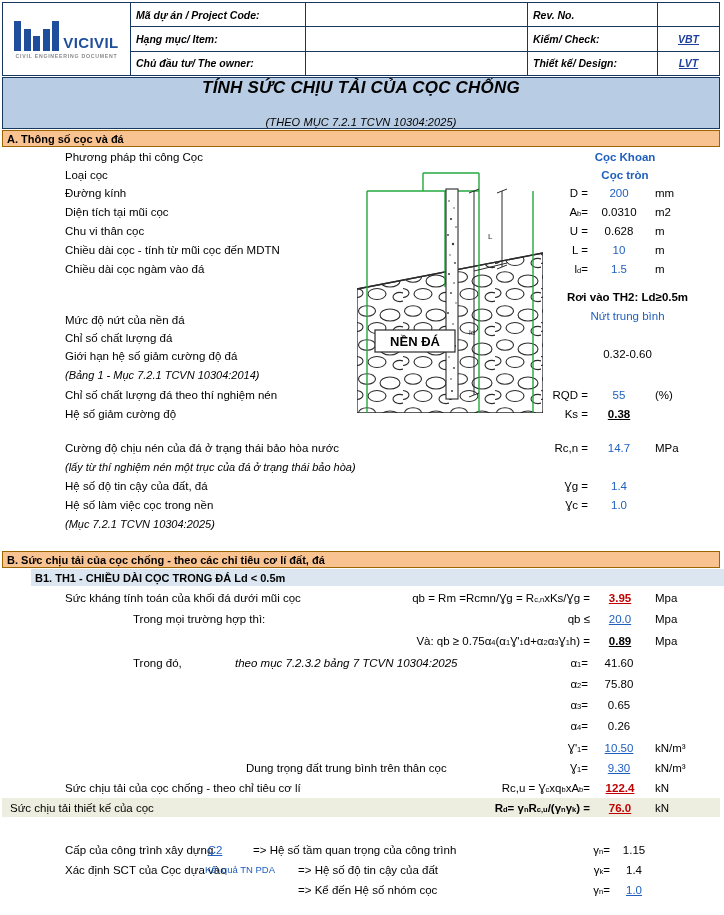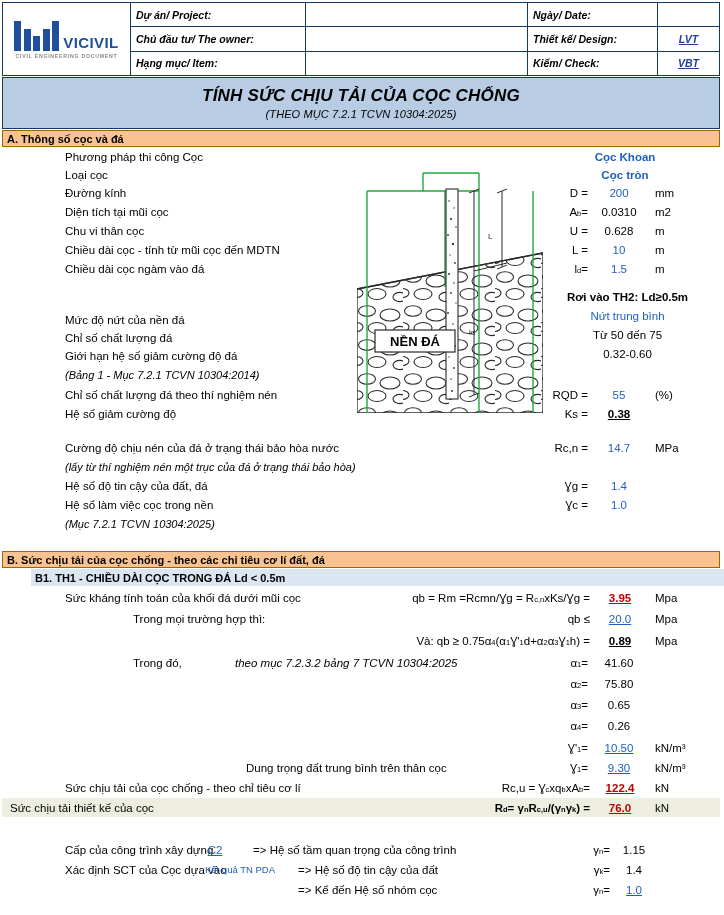--- a/index.html
+++ b/index.html
@@ -56,21 +56,21 @@
   .tb-c.val2{flex:1;border-right:none;justify-content:center;font-style:normal;}
   .sig{
     color:#1f3f9c;font-style:italic;font-weight:bold;
     text-decoration:underline;font-size:10.5px;
   }
 
   
   .banner{
     position:absolute;left:2px;top:77px;width:718px;height:52px;
     background:#b8cce4;border:1.5px solid #17375e;box-sizing:border-box;
-    display:flex;flex-direction:column;align-items:center;justify-content:center;
+    display:flex;flex-direction:column;align-items:center;justify-content:space-between;
   }
   .banner h1{
     margin:0;font-size:17px;font-weight:bold;font-style:italic;
     letter-spacing:.2px;line-height:1.15;
   }
   .banner h2{
     margin:3px 0 0 0;font-size:11px;font-weight:normal;font-style:italic;
     letter-spacing:.1px;
   }
 
@@ -134,41 +134,41 @@
             <i></i>
             <i></i>
             <i></i>
         </span>
         <span class="logo-word">VICIVIL</span>
       </div>
       <div class="logo-sub">CIVIL ENGINEERING DOCUMENT</div>
     </div>
     <div class="tb-grid">
       <div class="tb-row">
-        <div class="tb-c lbl1">Dự án/ Project:</div>
+        <div class="tb-c lbl1">Mã dự án / Project Code:</div>
         <div class="tb-c val1"></div>
-        <div class="tb-c lbl2">Ngày/ Date:</div>
+        <div class="tb-c lbl2">Rev. No.</div>
         <div class="tb-c val2"></div>
+      </div>
+      <div class="tb-row">
+        <div class="tb-c lbl1">Hạng mục/ Item:</div>
+        <div class="tb-c val1"></div>
+        <div class="tb-c lbl2">Kiểm/ Check:</div>
+        <div class="tb-c val2">
+            <span class="sig">VBT</span>
+          </div>
       </div>
       <div class="tb-row">
         <div class="tb-c lbl1">Chủ đầu tư/ The owner:</div>
         <div class="tb-c val1"></div>
         <div class="tb-c lbl2">Thiết kế/ Design:</div>
         <div class="tb-c val2">
             <span class="sig">LVT</span>
           </div>
       </div>
-      <div class="tb-row">
-        <div class="tb-c lbl1">Hạng mục/ Item:</div>
-        <div class="tb-c val1"></div>
-        <div class="tb-c lbl2">Kiểm/ Check:</div>
-        <div class="tb-c val2">
-            <span class="sig">VBT</span>
-          </div>
-      </div>
     </div>
   </div>
 
   <div class="banner">
     <h1>TÍNH SỨC CHỊU TẢI CỦA CỌC CHỐNG</h1>
     <h2>(THEO MỤC 7.2.1 TCVN 10304:2025)</h2>
   </div>
 
   <div class="secbar secA">A. Thông số cọc và đá</div>
 
@@ -202,21 +202,20 @@
   <div class="sym" style="left:540px;top:259px;width:48px;">l<sub>d</sub> =</div>
   <div class="val blue" style="left:592px;top:259px;width:54px;">1.5</div>
   <div class="unit" style="left:655px;top:259px;">m</div>
 
   <div class="val bold" style="left:540px;top:287px;width:175px;">Rơi vào TH2: Ld≥0.5m</div>
 
   <div class="lbl" style="left:65px;top:310px;">Mức độ nứt của nền đá</div>
   <div class="val blue" style="left:540px;top:306px;width:175px;">Nứt trung bình</div>
 
   <div class="lbl" style="left:65px;top:328px;">Chỉ số chất lượng đá</div>
-  <div class="val" style="left:540px;top:325px;width:175px;">Từ 50 đến 75</div>
 
   <div class="lbl" style="left:65px;top:346px;">Giới hạn hệ số giảm cường độ đá</div>
   <div class="val" style="left:540px;top:344px;width:175px;">0.32-0.60</div>
 
   <div class="lbl note" style="left:65px;top:365px;">(Bảng 1 - Mục 7.2.1 TCVN 10304:2014)</div>
 
   <div class="lbl" style="left:65px;top:385px;">Chỉ số chất lượng đá theo thí nghiệm nén</div>
   <div class="sym" style="left:540px;top:385px;width:48px;">RQD =</div>
   <div class="val blue" style="left:592px;top:385px;width:54px;">55</div>
   <div class="unit" style="left:655px;top:385px;">(%)</div>

